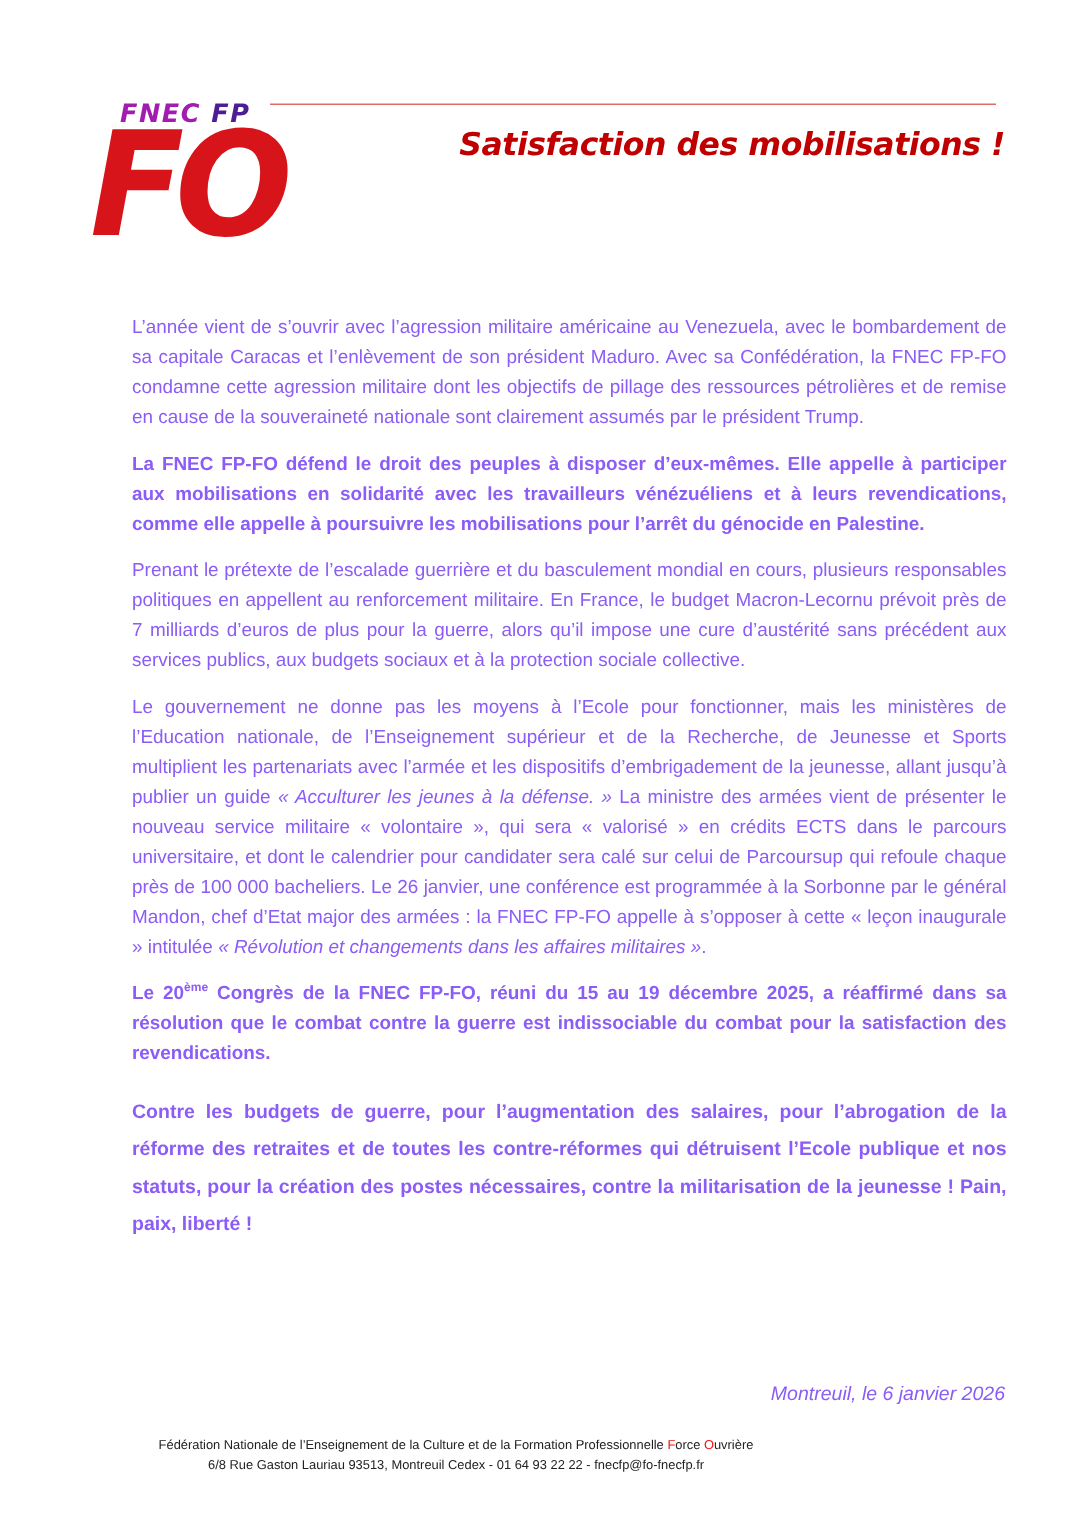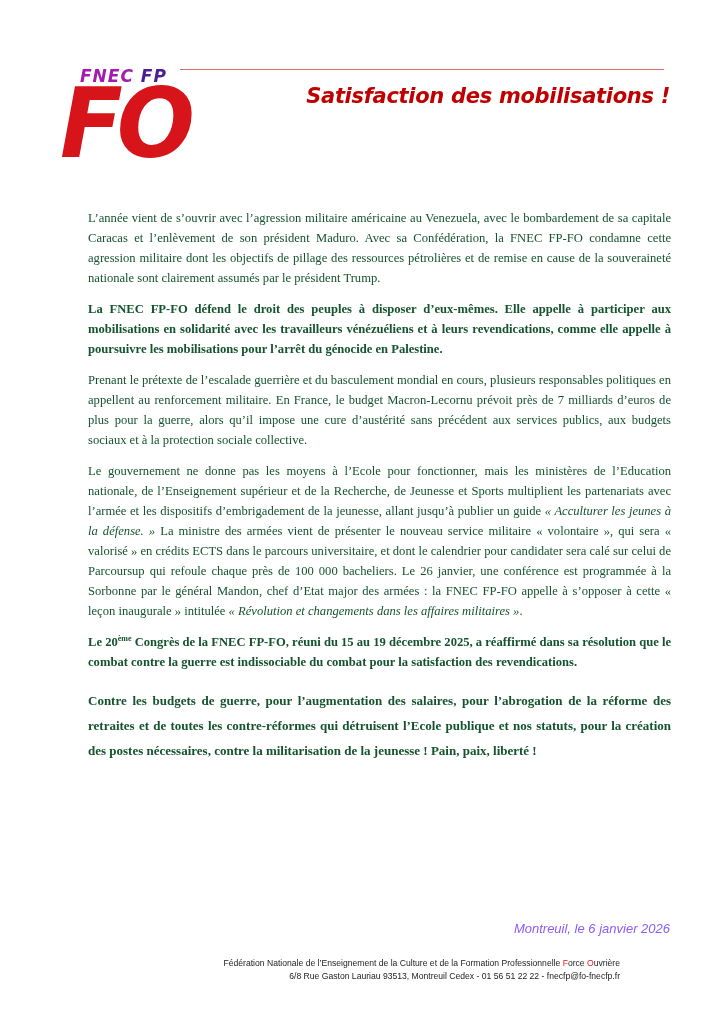--- a/index.html
+++ b/index.html
@@ -12,29 +12,29 @@
   .logo-top .fp { color: #4c1d95; }
   .logo-fo { position: absolute; left: 2px; top: 12px; font-family: "DejaVu Sans", sans-serif;
              font-style: italic; font-weight: bold; font-size: 92px; color: #d7141a;
              letter-spacing: -6px; line-height: 1; transform: scaleY(1.05); transform-origin: top left; }
   .header-rule { position: absolute; left: 180px; top: 69px; width: 484px; height: 1px; background: #e06a6a; }
   .headline { position: absolute; right: 54px; top: 82px; text-align: right;
               font-family: "DejaVu Sans", sans-serif; font-style: italic; font-weight: bold;
               color: #c00000; font-size: 21px; line-height: 29px; letter-spacing: -0.3px; }
   .headline div { white-space: nowrap; }
   .content { position: absolute; left: 88px; top: 208px; width: 583px;
-             font-family: Liberation Serif, serif; font-size: 12.6px; line-height: 20px;
-             text-align: justify; color: #14532d; }
+             font-family: Liberation Sans, sans-serif; font-size: 12.6px; line-height: 20px;
+             text-align: justify; color: #8b5cf6; }
   .content p { margin: 0 0 11px 0; }
   .content .bold { font-weight: bold; }
   .content .big { font-weight: bold; font-size: 13px; line-height: 25px; margin-top: 16px; }
   .content i { font-style: italic; }
   sup { font-size: 8px; line-height: 0; }
   .signature { position: absolute; right: 54px; top: 921px; font-style: italic; font-size: 13px; color: #8b5cf6; }
-  .footer { position: absolute; left: 12px; width: 608px; top: 957px; text-align: right;
+  .footer { position: absolute; left: 0; width: 608px; top: 957px; text-align: center;
             font-size: 8.6px; line-height: 13px; color: #222; }
   .footer .red { color: #e11; }
 </style>
 </head>
 <body>
 
 <div class="logo">
   <div class="logo-top">
     <span class="fnec">FNEC</span>
     <span class="fp">FP</span>
@@ -54,14 +54,14 @@
   <p>Prenant le prétexte de l’escalade guerrière et du basculement mondial en cours, plusieurs responsables politiques en appellent au renforcement militaire. En France, le budget Macron-Lecornu prévoit près de 7 milliards d’euros de plus pour la guerre, alors qu’il impose une cure d’austérité sans précédent aux services publics, aux budgets sociaux et à la protection sociale collective.</p>
   <p><span>Le gouvernement ne donne pas les moyens à l’Ecole pour fonctionner, mais les ministères de l’Education nationale, de l’Enseignement supérieur et de la Recherche, de Jeunesse et Sports multiplient les partenariats avec l’armée et les dispositifs d’embrigadement de la jeunesse, allant jusqu’à publier un guide </span><i>« Acculturer les jeunes à la défense. »</i><span> La ministre des armées vient de présenter le nouveau service militaire « volontaire », qui sera « valorisé » en crédits ECTS dans le parcours universitaire, et dont le calendrier pour candidater sera calé sur celui de Parcoursup qui refoule chaque près de 100 000 bacheliers. Le 26 janvier, une conférence est programmée à la Sorbonne par le général Mandon, chef d’Etat major des armées : la FNEC FP-FO appelle à s’opposer à cette « leçon inaugurale » intitulée </span><i>« Révolution et changements dans les affaires militaires »</i><span>.</span></p>
   <p class="bold"><span>Le 20</span><sup>ème</sup><span> Congrès de la FNEC FP-FO, réuni du 15 au 19 décembre 2025, a réaffirmé dans sa résolution que le combat contre la guerre est indissociable du combat pour la satisfaction des revendications.</span></p>
   <p class="big">Contre les budgets de guerre, pour l’augmentation des salaires, pour l’abrogation de la réforme des retraites et de toutes les contre-réformes qui détruisent l’Ecole publique et nos statuts, pour la création des postes nécessaires, contre la militarisation de la jeunesse ! Pain, paix, liberté !</p>
 </div>
 
 <div class="signature">Montreuil, le 6 janvier 2026</div>
 
 <div class="footer">
   <div><span>Fédération Nationale de l’Enseignement de la Culture et de la Formation Professionnelle </span><span class="red">F</span><span>orce </span><span class="red">O</span><span>uvrière</span></div>
-  <div>6/8 Rue Gaston Lauriau 93513, Montreuil Cedex - 01 56 51 22 22 - fnecfp@fo-fnecfp.fr</div>
+  <div>6/8 Rue Gaston Lauriau 93513, Montreuil Cedex - 01 64 93 22 22 - fnecfp@fo-fnecfp.fr</div>
 </div>
 
 </body></html>

